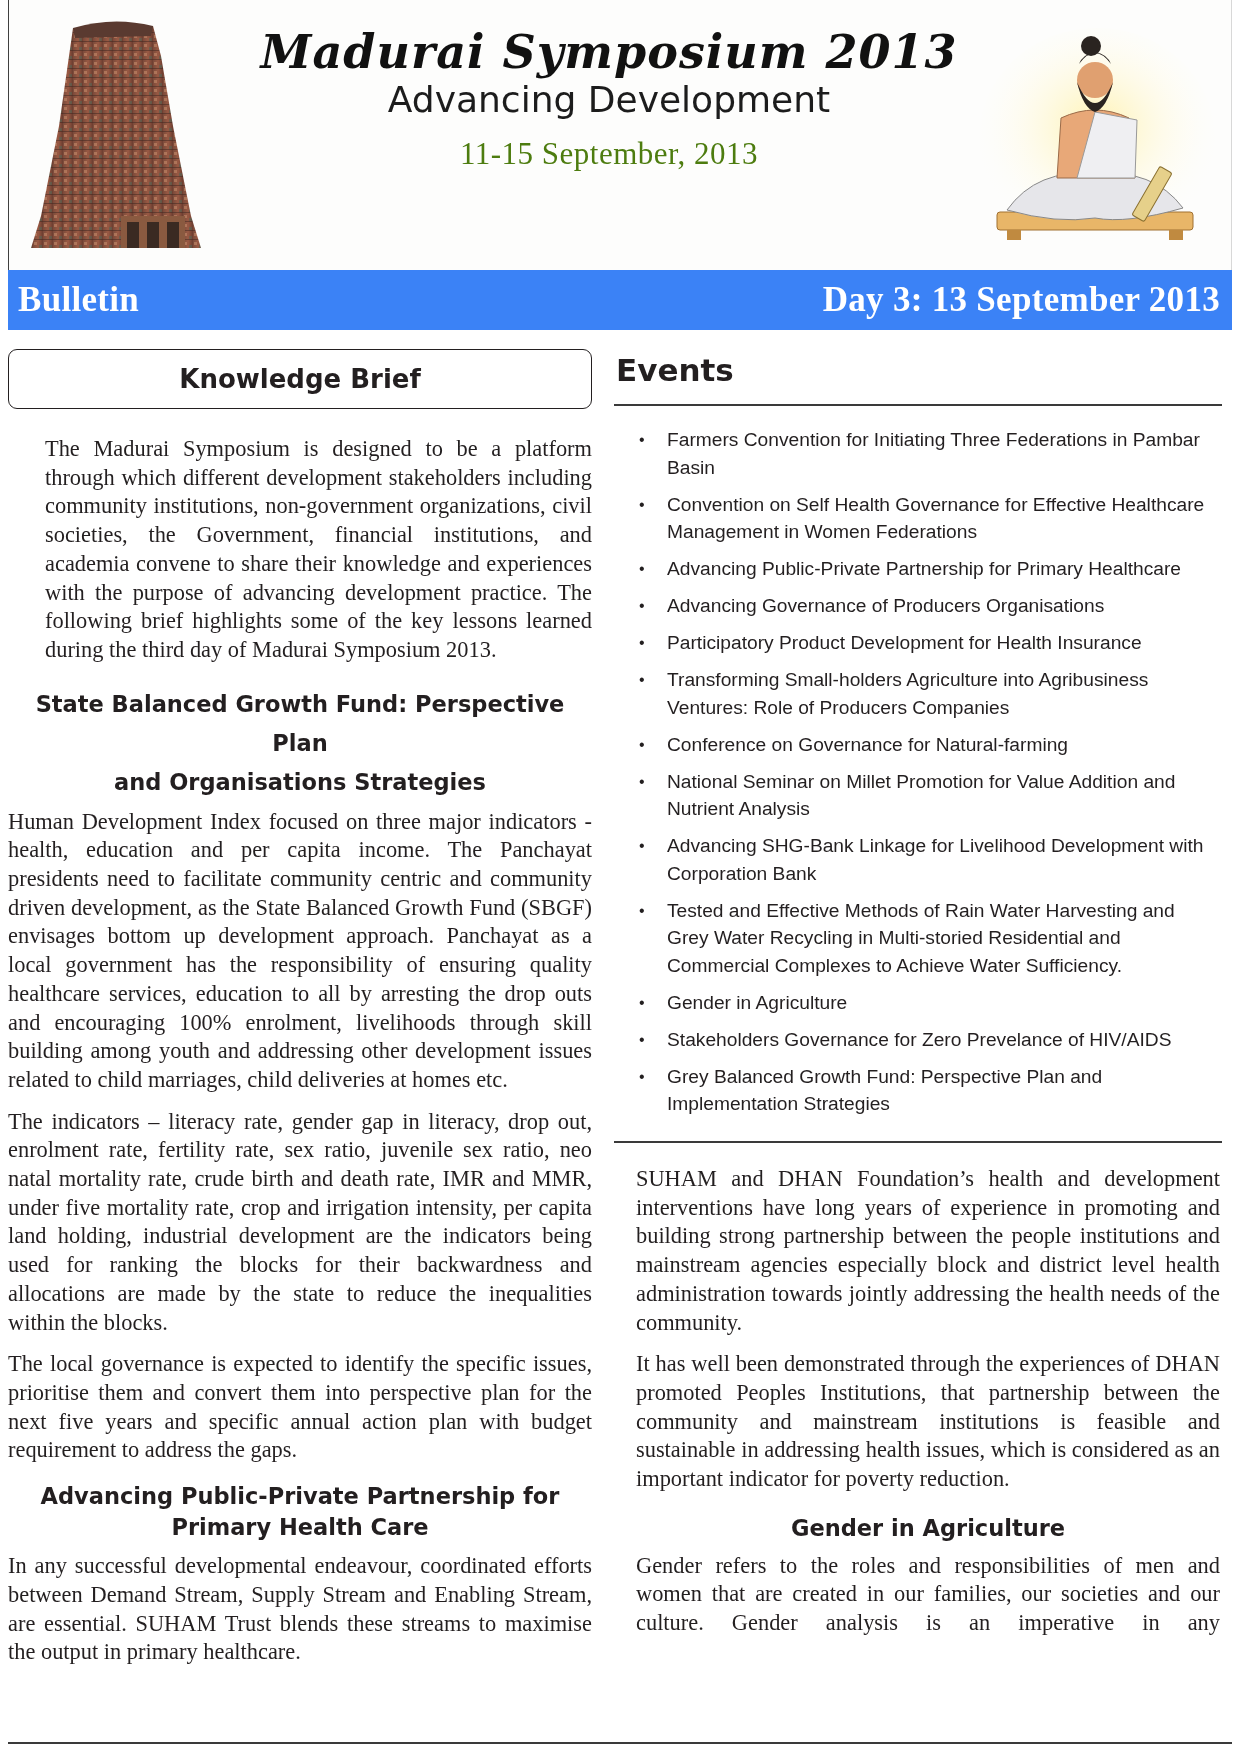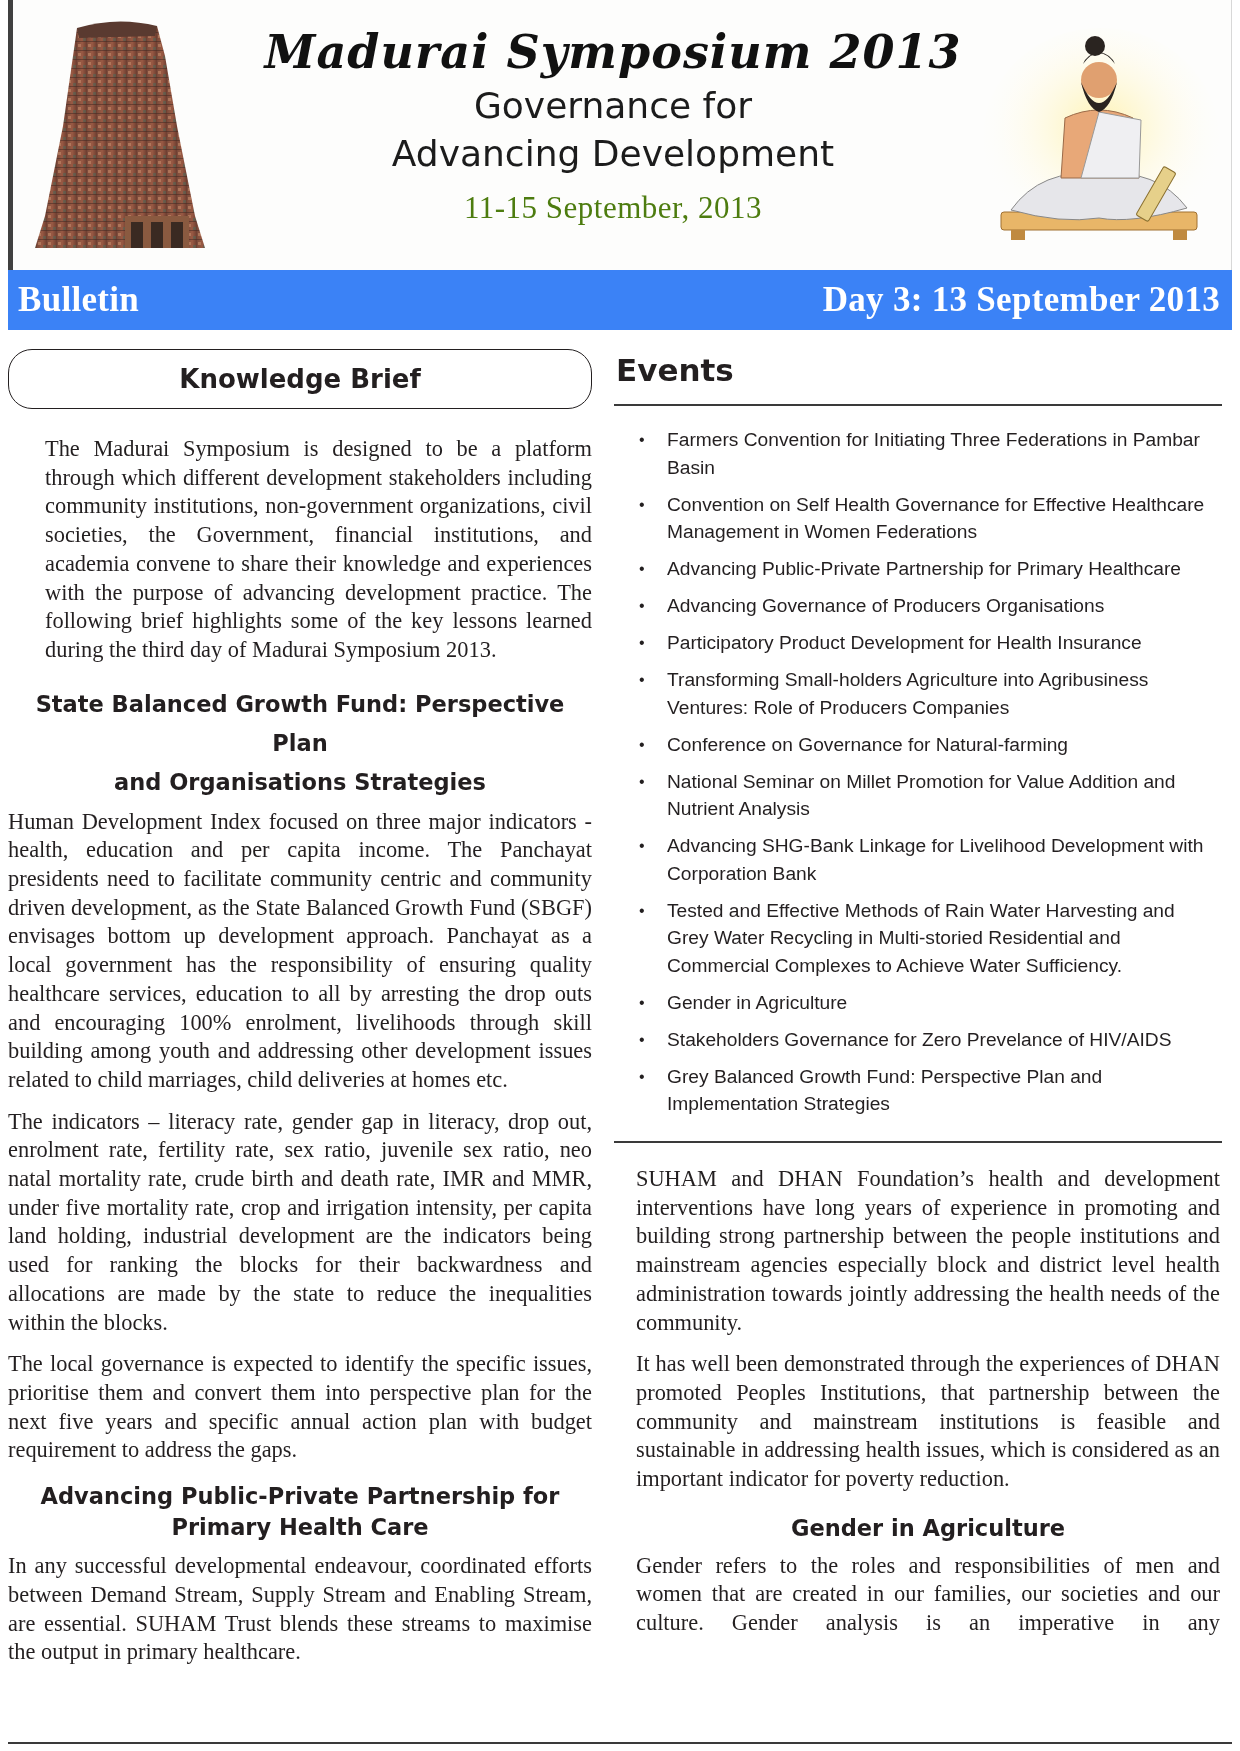--- a/index.html
+++ b/index.html
@@ -1,33 +1,33 @@
 <!DOCTYPE html>
 <html><head>
   <meta charset="utf-8">
   <style>
     * { box-sizing: border-box; margin: 0; padding: 0; }
     html, body { width: 1240px; height: 1751px; background: #ffffff; overflow: hidden; }
     body { position: relative; color: #231f20; font-family: "Liberation Serif", "DejaVu Serif", serif; }
 
     
-    .masthead { position: absolute; left: 8px; top: 0; width: 1224px; height: 270px; background: #fdfdfc; border-left: 5px solid #404040; border-right: 1px solid #d8d8d8; }
+    .masthead { position: absolute; left: 8px; top: 0; width: 1224px; height: 270px; background: #fdfdfc; border-left: 1px solid #404040; border-right: 1px solid #d8d8d8; }
     .temple { position: absolute; left: 14px; top: 16px; width: 186px; height: 232px; }
     .sage { position: absolute; left: 968px; top: 28px; width: 240px; height: 222px; }
     .title-block { position: absolute; left: 230px; top: 28px; width: 740px; text-align: center; }
     .title-main { font-family: "DejaVu Serif", serif; font-weight: bold; font-style: italic; font-size: 46px; letter-spacing: 1px; color: #111; line-height: 1.05; }
     .title-sub { font-family: "DejaVu Sans", sans-serif; font-size: 36px; line-height: 48px; color: #1c1c1c; margin-top: 6px; }
     .title-dates { font-family: "Liberation Serif", serif; font-size: 31px; margin-top: 12px; color: #4d7c0f; letter-spacing: 0.5px; }
 
     .bulletin-bar { position: absolute; left: 8px; top: 270px; width: 1224px; height: 60px; background: #3b82f6; color: #ffffff; display: flex; justify-content: space-between; align-items: center; padding: 0 12px 0 10px; }
     .bulletin-bar span { font-family: "Liberation Serif", serif; font-weight: bold; font-size: 35px; letter-spacing: 0.3px; }
 
     
     .left-col { position: absolute; left: 8px; top: 349px; width: 584px; }
-    .kb-box { width: 584px; height: 60px; border: 1.5px solid #231f20; border-radius: 24px; display: flex; align-items: center; justify-content: center; }
+    .kb-box { width: 584px; height: 60px; border: 1.5px solid #231f20; border-radius: 9px; display: flex; align-items: center; justify-content: center; }
     .kb-box h2 { font-family: "DejaVu Sans", sans-serif; font-weight: bold; font-size: 26px; color: #231f20; }
     .para { font-family: "Liberation Serif", serif; font-size: 22.4px; line-height: 28.7px; text-align: justify; color: #231f20; }
     .para + .para { margin-top: 13px; }
     .kb-intro { margin-top: 26px; margin-left: 37px; }
     .sec-head { font-family: "DejaVu Sans", sans-serif; font-weight: bold; font-size: 22.5px; text-align: center; color: #231f20; }
     .sec1-head { margin-top: 20px; line-height: 39px; }
     .sec1-body { margin-top: 6px; }
     .sec2-head { margin-top: 16px; line-height: 31px; }
     .sec2-body { margin-top: 9px; }
 
@@ -70,21 +70,20 @@
     <path d="M50 12 L130 10 L138 40 L150 110 L168 200 L178 232 L8 232 L18 200 L36 110 L46 40 Z" fill="url(#tp)"></path>
     <path d="M50 12 Q90 0 130 10 L128 20 L52 22 Z" fill="#5a3a30"></path>
     <rect x="98" y="200" width="64" height="32" fill="#8a5a40"></rect>
     <rect x="104" y="206" width="12" height="26" fill="#3a2a22"></rect>
     <rect x="124" y="206" width="12" height="26" fill="#3a2a22"></rect>
     <rect x="144" y="206" width="12" height="26" fill="#3a2a22"></rect>
   </svg>
 
   <div class="title-block">
     <div class="title-main">Madurai Symposium 2013</div>
-    <div class="title-sub">Governance for</div>
     <div class="title-sub" style="margin-top:0">Advancing Development</div>
     <div class="title-dates">11-15 September, 2013</div>
   </div>
 
   <svg class="sage" viewBox="0 0 240 222">
     <defs>
       <radialGradient id="glow" cx="0.5" cy="0.45" r="0.55">
         <stop offset="0" stop-color="#fff2b0"></stop>
         <stop offset="1" stop-color="#ffffff" stop-opacity="0"></stop>
       </radialGradient>

